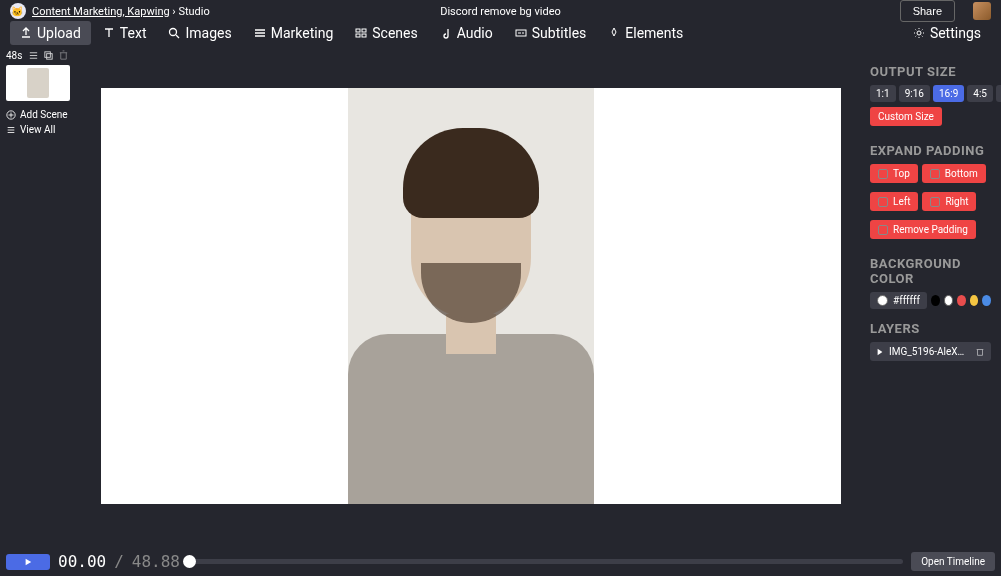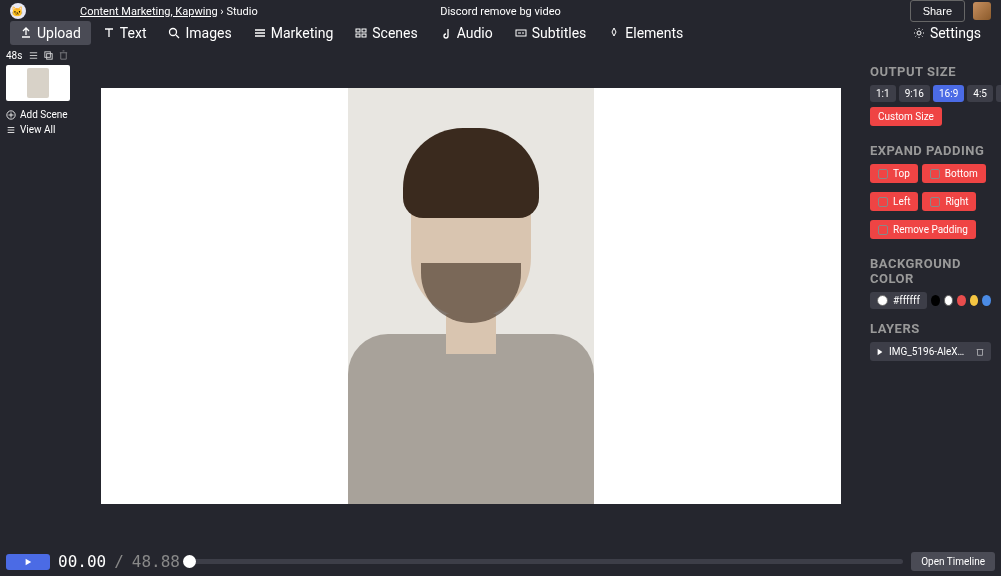--- a/index.html
+++ b/index.html
@@ -1,24 +1,24 @@
 <!DOCTYPE html>
 <html><head>
 <meta charset="utf-8">
 <style>
 * { box-sizing: border-box; margin: 0; padding: 0; }
 body { font-family: -apple-system, BlinkMacSystemFont, "Segoe UI", Roboto, sans-serif; background: #25262e; color: #fff; width: 1001px; height: 576px; overflow: hidden; }
 
 .topbar { height: 22px; display: flex; align-items: center; padding: 0 10px; justify-content: space-between; font-size: 11px; }
 .topbar-left { display: flex; align-items: center; gap: 6px; }
 .logo { width: 16px; height: 16px; border-radius: 50%; background: #e8e8f5; display: flex; align-items: center; justify-content: center; font-size: 10px; }
-.breadcrumb a { color: #fff; text-decoration: underline; margin-left: 48px; }
+.breadcrumb a { color: #fff; text-decoration: underline; }
 .breadcrumb { color: #fff; }
 .topbar-title { color: #fff; position: absolute; left: 50%; transform: translateX(-50%); }
-.topbar-right { display: flex; align-items: center; gap: 8px; }
+.topbar-right { display: flex; align-items: center; gap: 18px; }
 .btn { padding: 4px 12px; border-radius: 3px; font-size: 11px; cursor: pointer; border: none; background: none; color: #fff; }
 .btn-share { border: 1px solid #666; background: #25262e; }
 .btn-export { background: #e74d57; font-weight: 600; padding: 5px 16px; }
 .btn-drop { background: #e74d57; padding: 5px 6px; border-left: 1px solid rgba(0,0,0,0.2); }
 .avatar { width: 18px; height: 18px; border-radius: 3px; background: linear-gradient(135deg,#c89060,#8b5a2b); }
 
 .toolbar { height: 22px; display: flex; align-items: center; padding: 0 10px; gap: 4px; font-size: 14px; justify-content: space-between; }
 .toolbar-left { display: flex; gap: 2px; align-items: center; }
 .tool-btn { display: flex; align-items: center; gap: 5px; padding: 4px 10px; border-radius: 3px; cursor: pointer; color: #fff; }
 .tool-upload { background: #4a4b55; }

